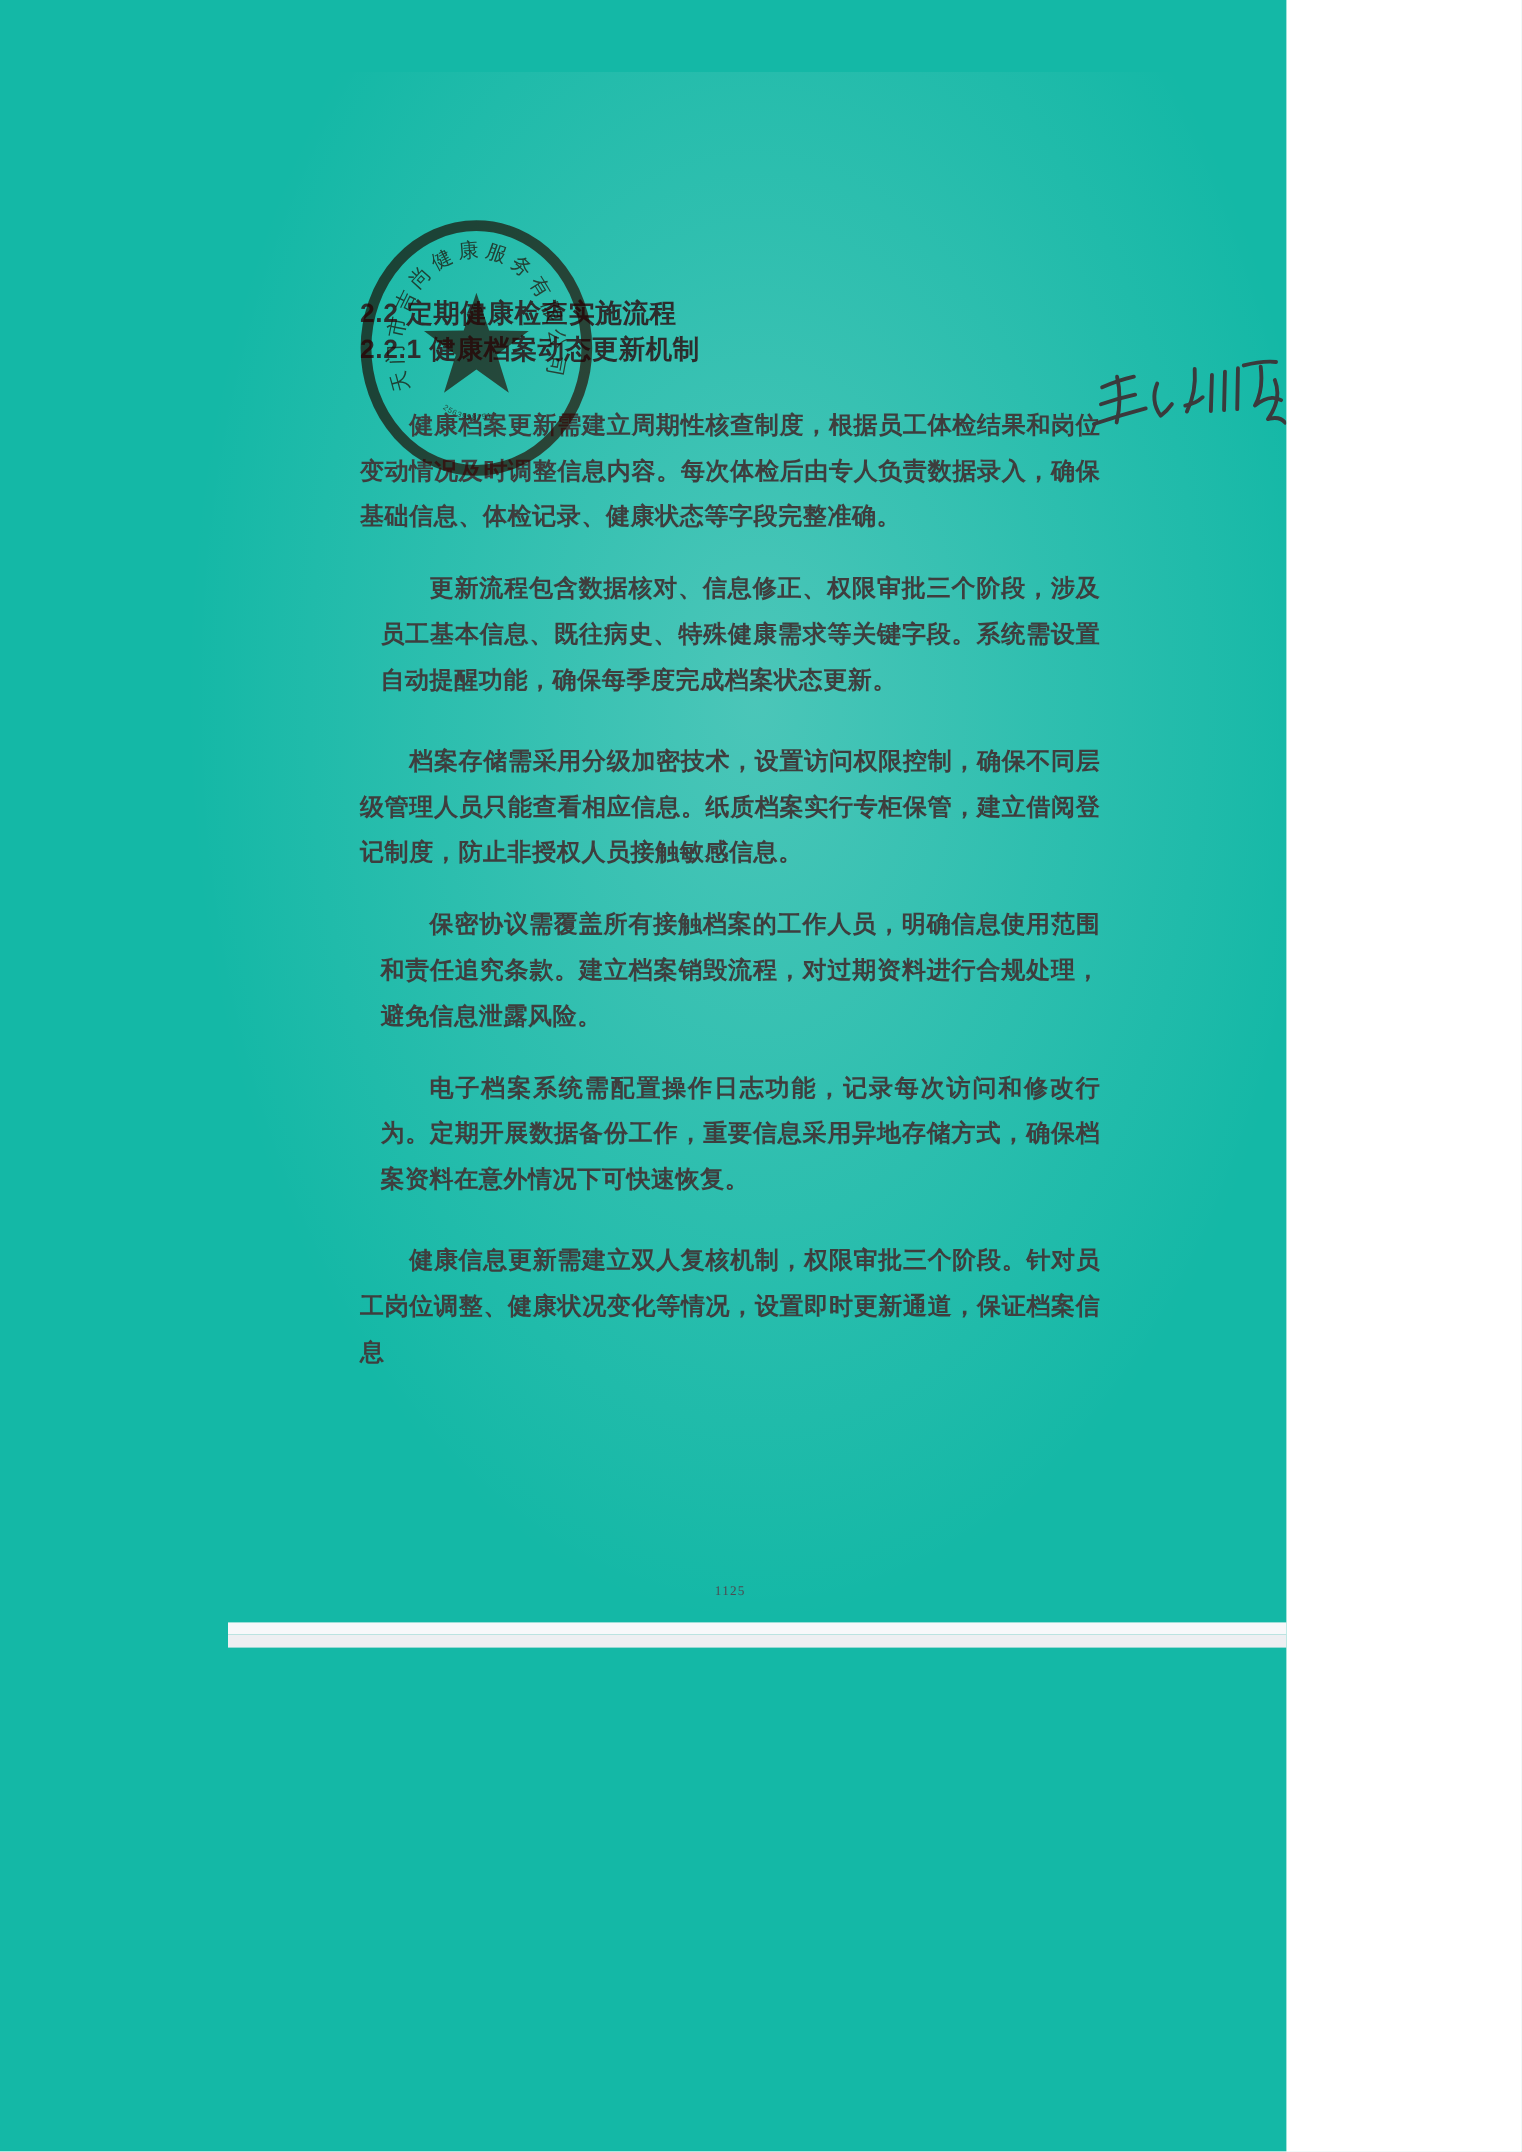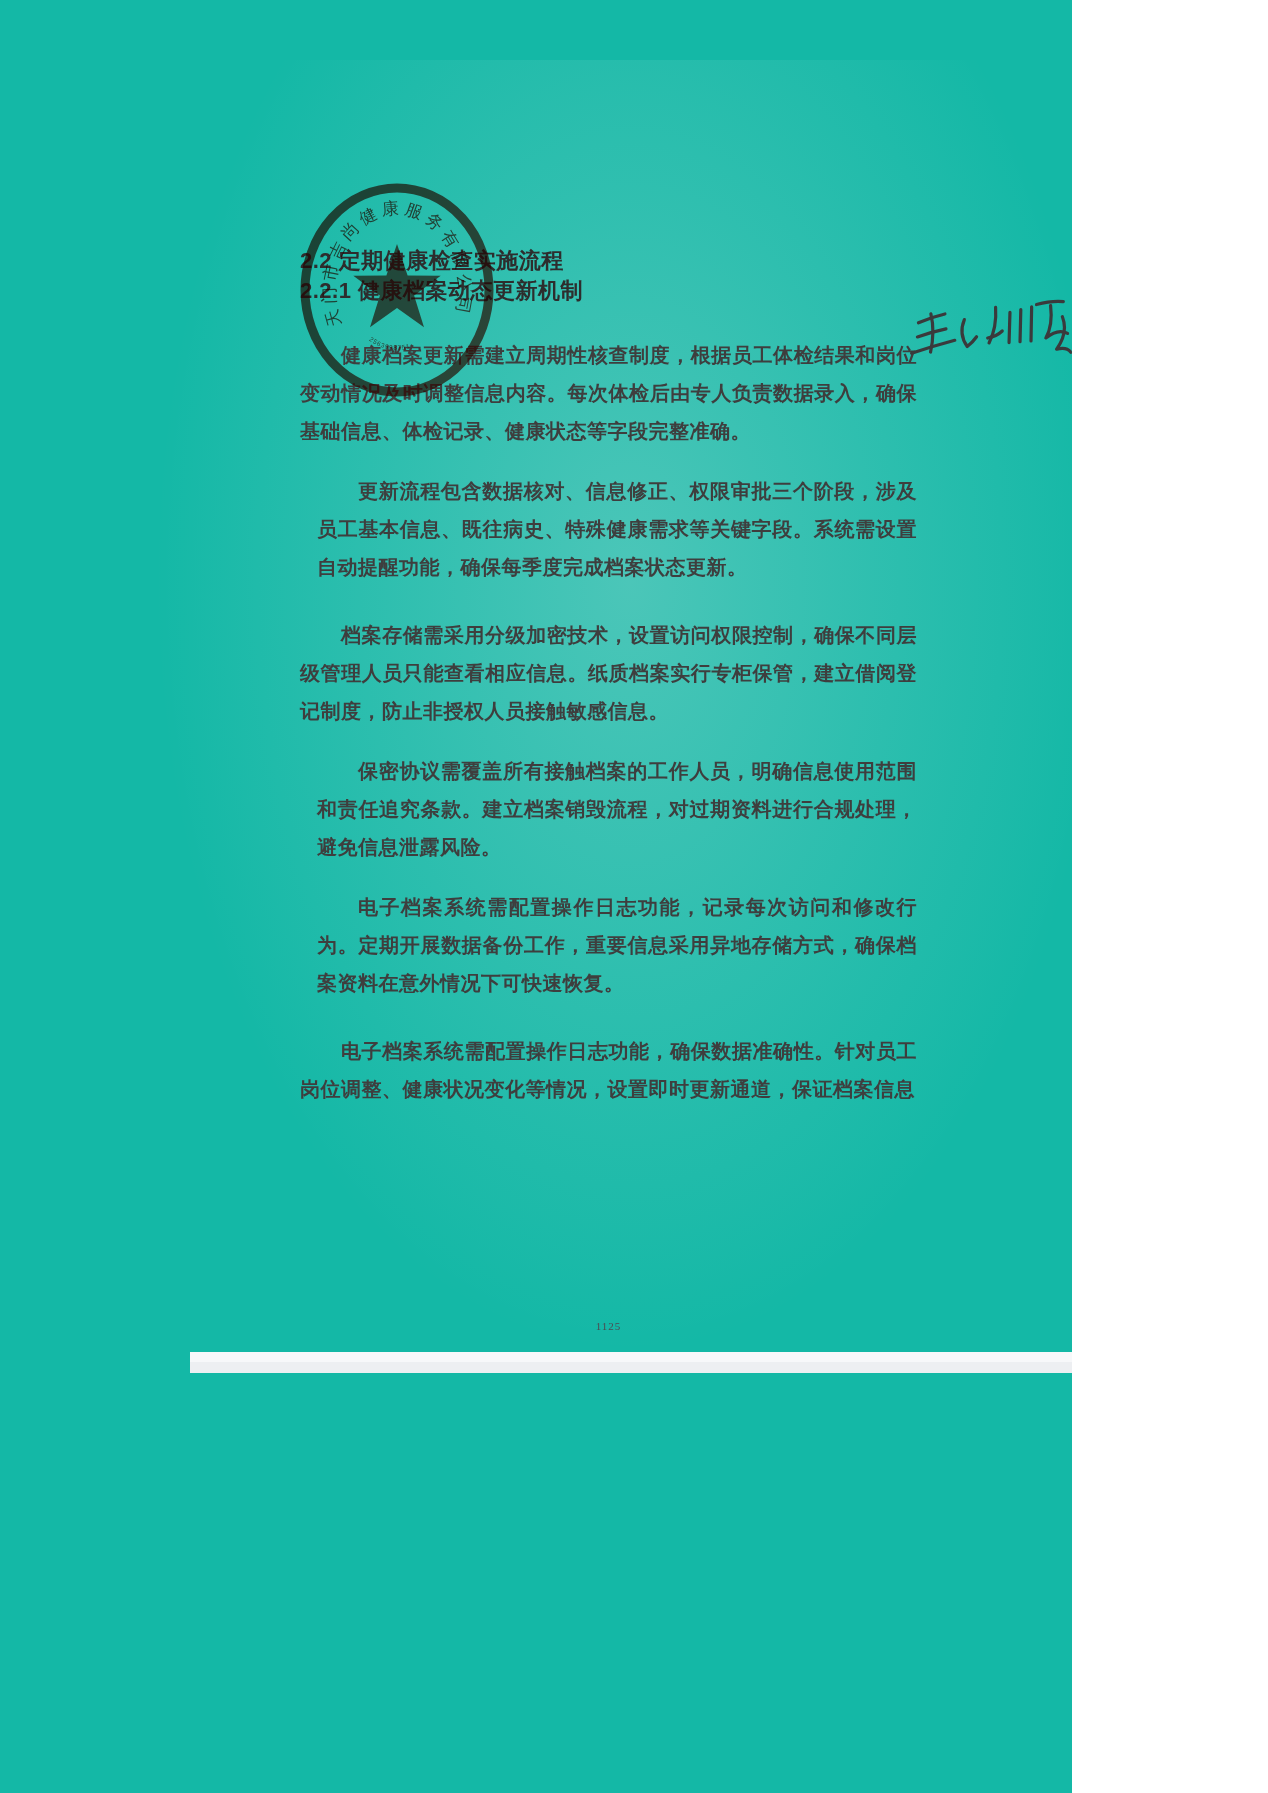--- a/index.html
+++ b/index.html
@@ -114,21 +114,21 @@
     <p class="doc-para p-gap-b">更新流程包含数据核对、信息修正、权限审批三个阶段，涉及员工基本信息、既往病史、特殊健康需求等关键字段。系统需设置自动提醒功能，确保每季度完成档案状态更新。</p>
 
 
     <p class="doc-para p-gap-a">档案存储需采用分级加密技术，设置访问权限控制，确保不同层级管理人员只能查看相应信息。纸质档案实行专柜保管，建立借阅登记制度，防止非授权人员接触敏感信息。</p>
 
     <p class="doc-para p-gap-b">保密协议需覆盖所有接触档案的工作人员，明确信息使用范围和责任追究条款。建立档案销毁流程，对过期资料进行合规处理，避免信息泄露风险。</p>
 
     <p class="doc-para p-gap-b">电子档案系统需配置操作日志功能，记录每次访问和修改行为。定期开展数据备份工作，重要信息采用异地存储方式，确保档案资料在意外情况下可快速恢复。</p>
 
 
-    <p class="doc-para p-gap-a">电子档案系统需配置操作日志功能，确保数据准确性。针对员工岗位调整、健康状况变化等情况，设置即时更新通道，保证档案信息</p>
+    <p class="doc-para p-gap-a">健康信息更新需建立双人复核机制，权限审批三个阶段。针对员工岗位调整、健康状况变化等情况，设置即时更新通道，保证档案信息</p>
 
   </div>
 
   <div class="page-number">1125</div>
 
   <div class="break-bar-light"></div>
   <div class="break-bar"></div>
 
   <div class="seal">
     <svg width="220" height="240" viewBox="0 0 220 240" xmlns="http://www.w3.org/2000/svg">

